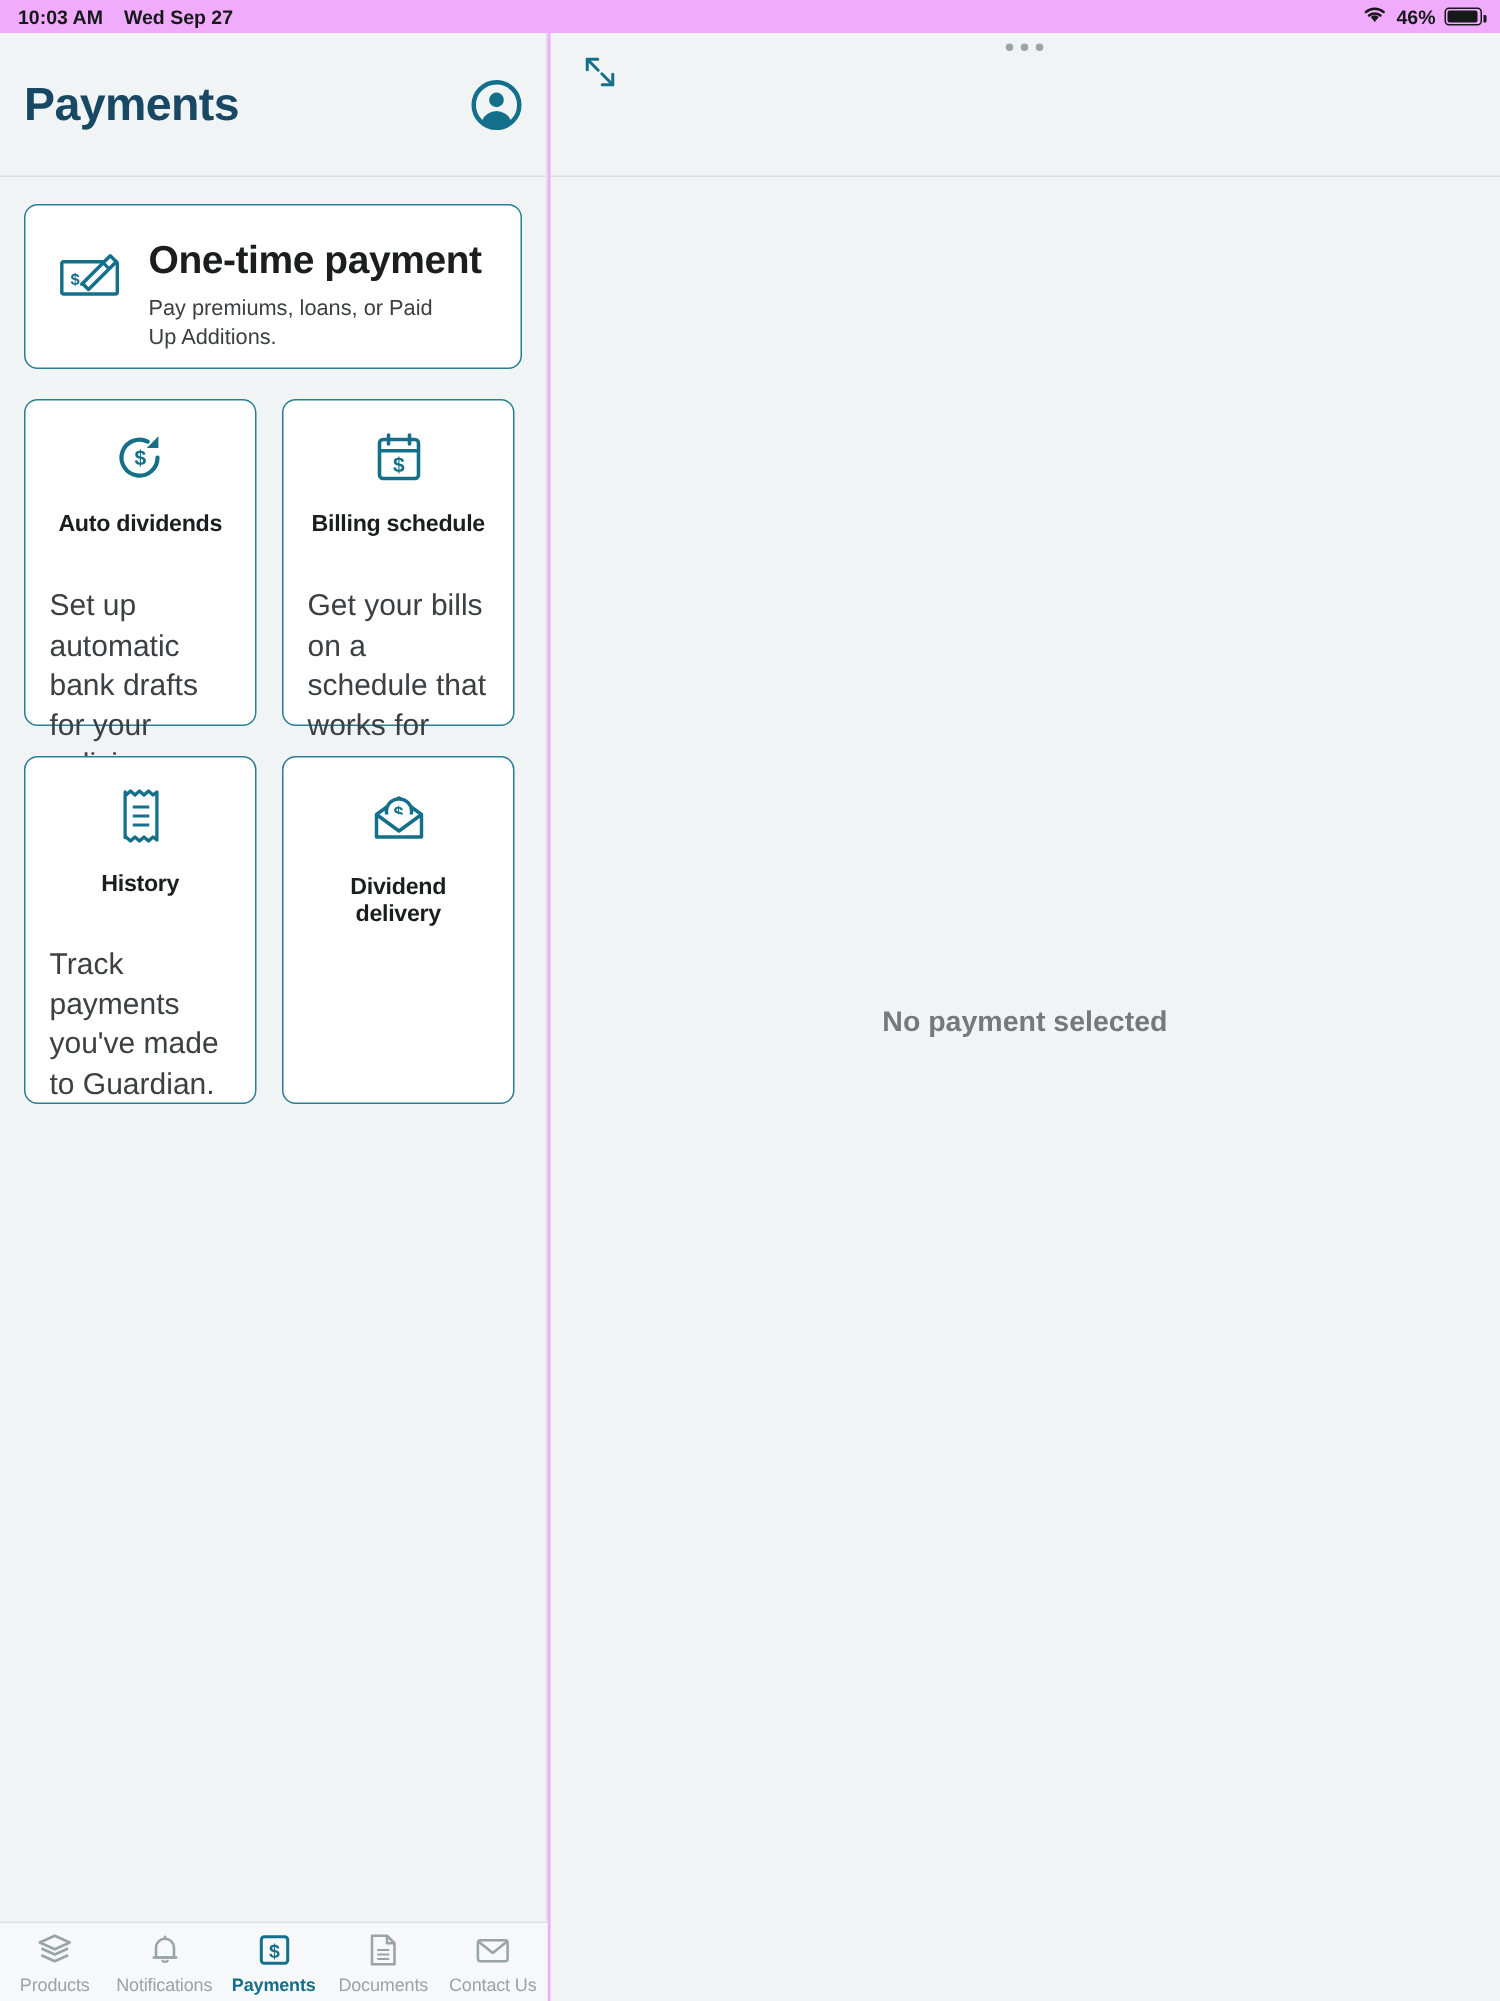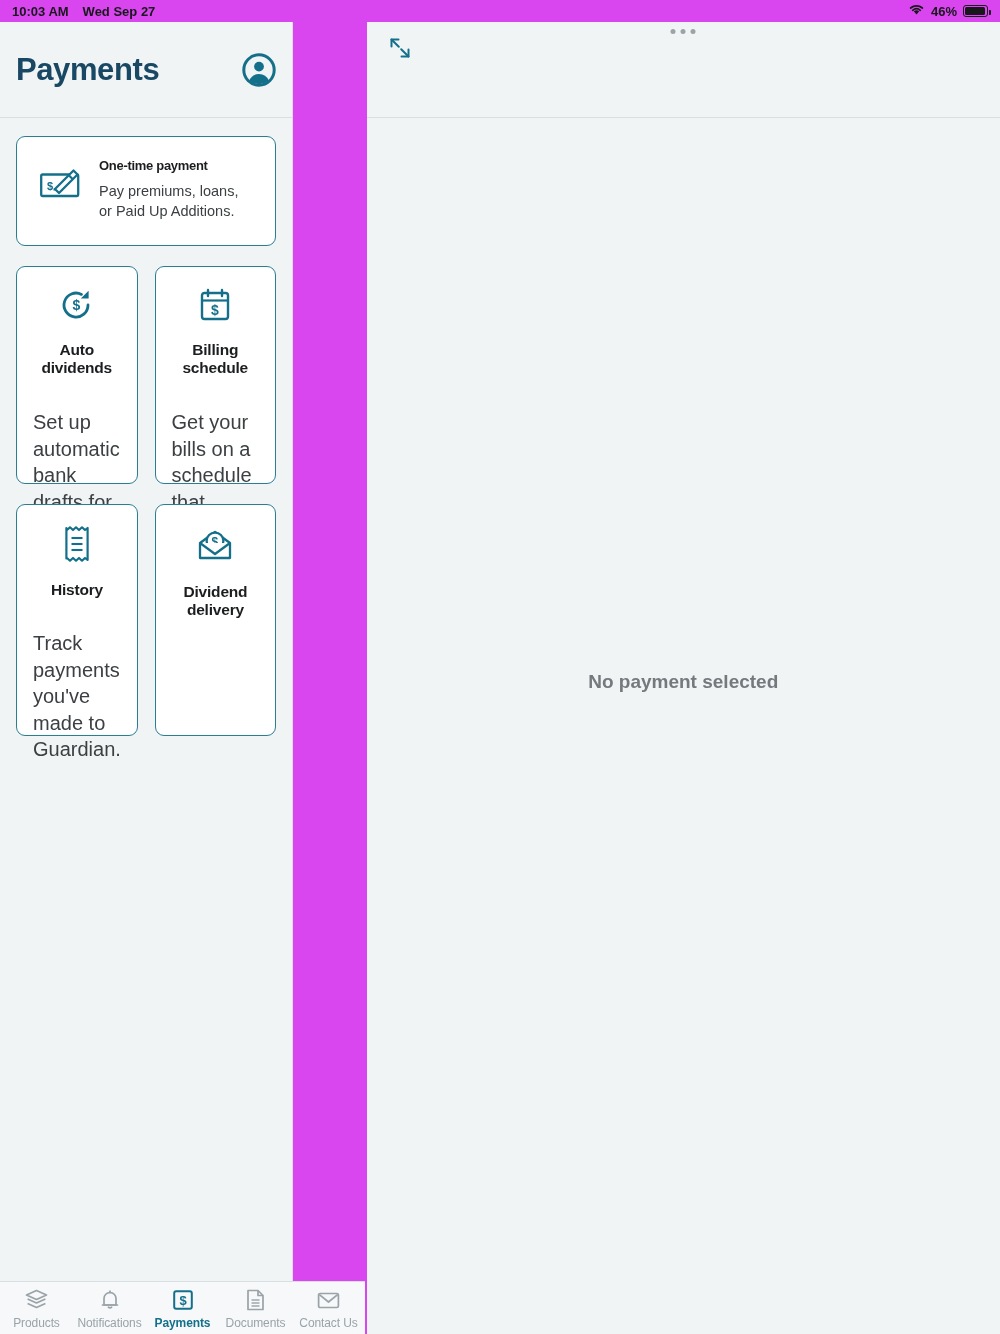--- a/index.html
+++ b/index.html
@@ -3,21 +3,21 @@
 <meta charset="utf-8">
 <style>
   * { box-sizing: border-box; margin: 0; padding: 0; }
   html, body {
     width: 1000px; height: 1334px;
     font-family: "Liberation Sans", sans-serif;
     background: #f1f4f5;
     overflow: hidden;
   }
 
-  .screen { position: relative; width: 1000px; height: 1334px; background: #d946ef; }
+  .screen { position: relative; width: 1000px; height: 1334px; background: #f0abfc; }
 
   
   .statusbar {
     position: absolute; top: 0; left: 0; width: 1000px; height: 22px;
     display: flex; align-items: center; padding: 0 12px;
     font-size: 13px; font-weight: bold; color: #16181a;
   }
   .status-left { display: flex; align-items: center; gap: 14px; }
   .status-right { margin-left: auto; display: flex; align-items: center; gap: 6px; font-size: 13px; font-weight: bold; }
   .batt-shell {
@@ -25,21 +25,21 @@
     position: relative; display: inline-block;
   }
   .batt-shell::after {
     content: ""; position: absolute; right: -3.5px; top: 3.5px;
     width: 2px; height: 5px; background: #16181a; border-radius: 0 1px 1px 0;
   }
   .batt-fill { position: absolute; left: 1.3px; top: 1.3px; bottom: 1.3px; width: 19.5px; background: #16181a; border-radius: 1.5px; }
 
   
   .left-pane {
-    position: absolute; top: 22px; left: 0; width: 293px; bottom: 0;
+    position: absolute; top: 22px; left: 0; width: 365px; bottom: 0;
     background: #f1f4f5;
     border-right: 1.5px solid #d8dfe2;
   }
   .left-header {
     height: 96px; position: relative;
     display: flex; align-items: center; padding: 0 16px;
     border-bottom: 1.5px solid #d8dfe2;
   }
   .page-title {
     font-size: 31px; font-weight: bold; color: #184863; letter-spacing: -0.4px;
@@ -52,21 +52,21 @@
     background: #ffffff;
     border: 1.6px solid #2a7e91;
     border-radius: 9px;
   }
   .card-wide {
     display: flex; align-items: flex-start; gap: 16px;
     padding: 22px 20px 24px 22px; height: 110px;
   }
   .card-wide .wide-icon { flex: 0 0 auto; margin-top: 5px; }
   .card-wide .wide-title {
-    font-size: 13px; font-weight: bold; color: #1b1d1f; line-height: 1.1; letter-spacing: -0.3px;
+    font-size: 26px; font-weight: bold; color: #1b1d1f; line-height: 1.1; letter-spacing: -0.3px;
   }
   .card-wide .wide-desc {
     margin-top: 9px; font-size: 14.5px; color: #3c4043; line-height: 1.33; max-width: 200px;
   }
 
   .card-row { display: flex; gap: 17px; margin-top: 20px; }
   .card-sm {
     width: 155px; height: 218px;
     padding: 20px 16px 0 16px;
     display: flex; flex-direction: column; align-items: center;

